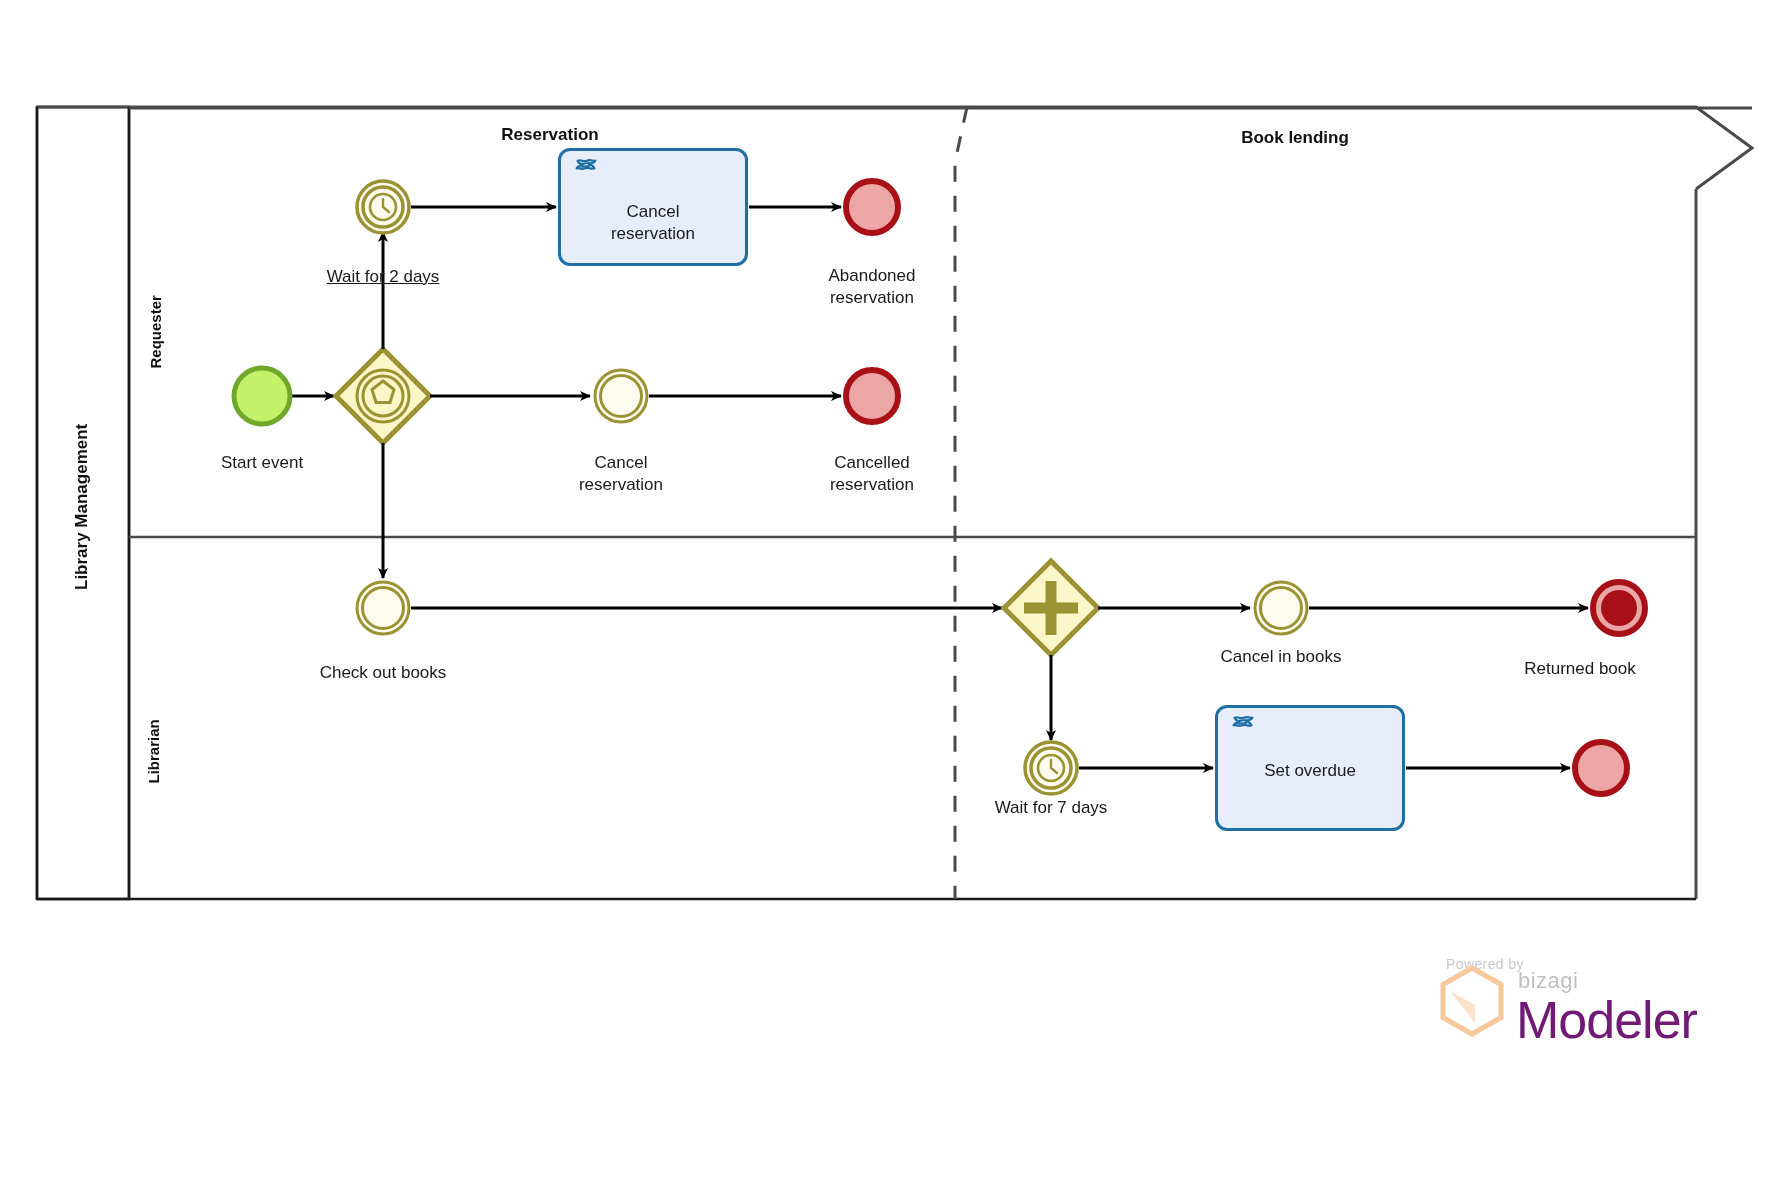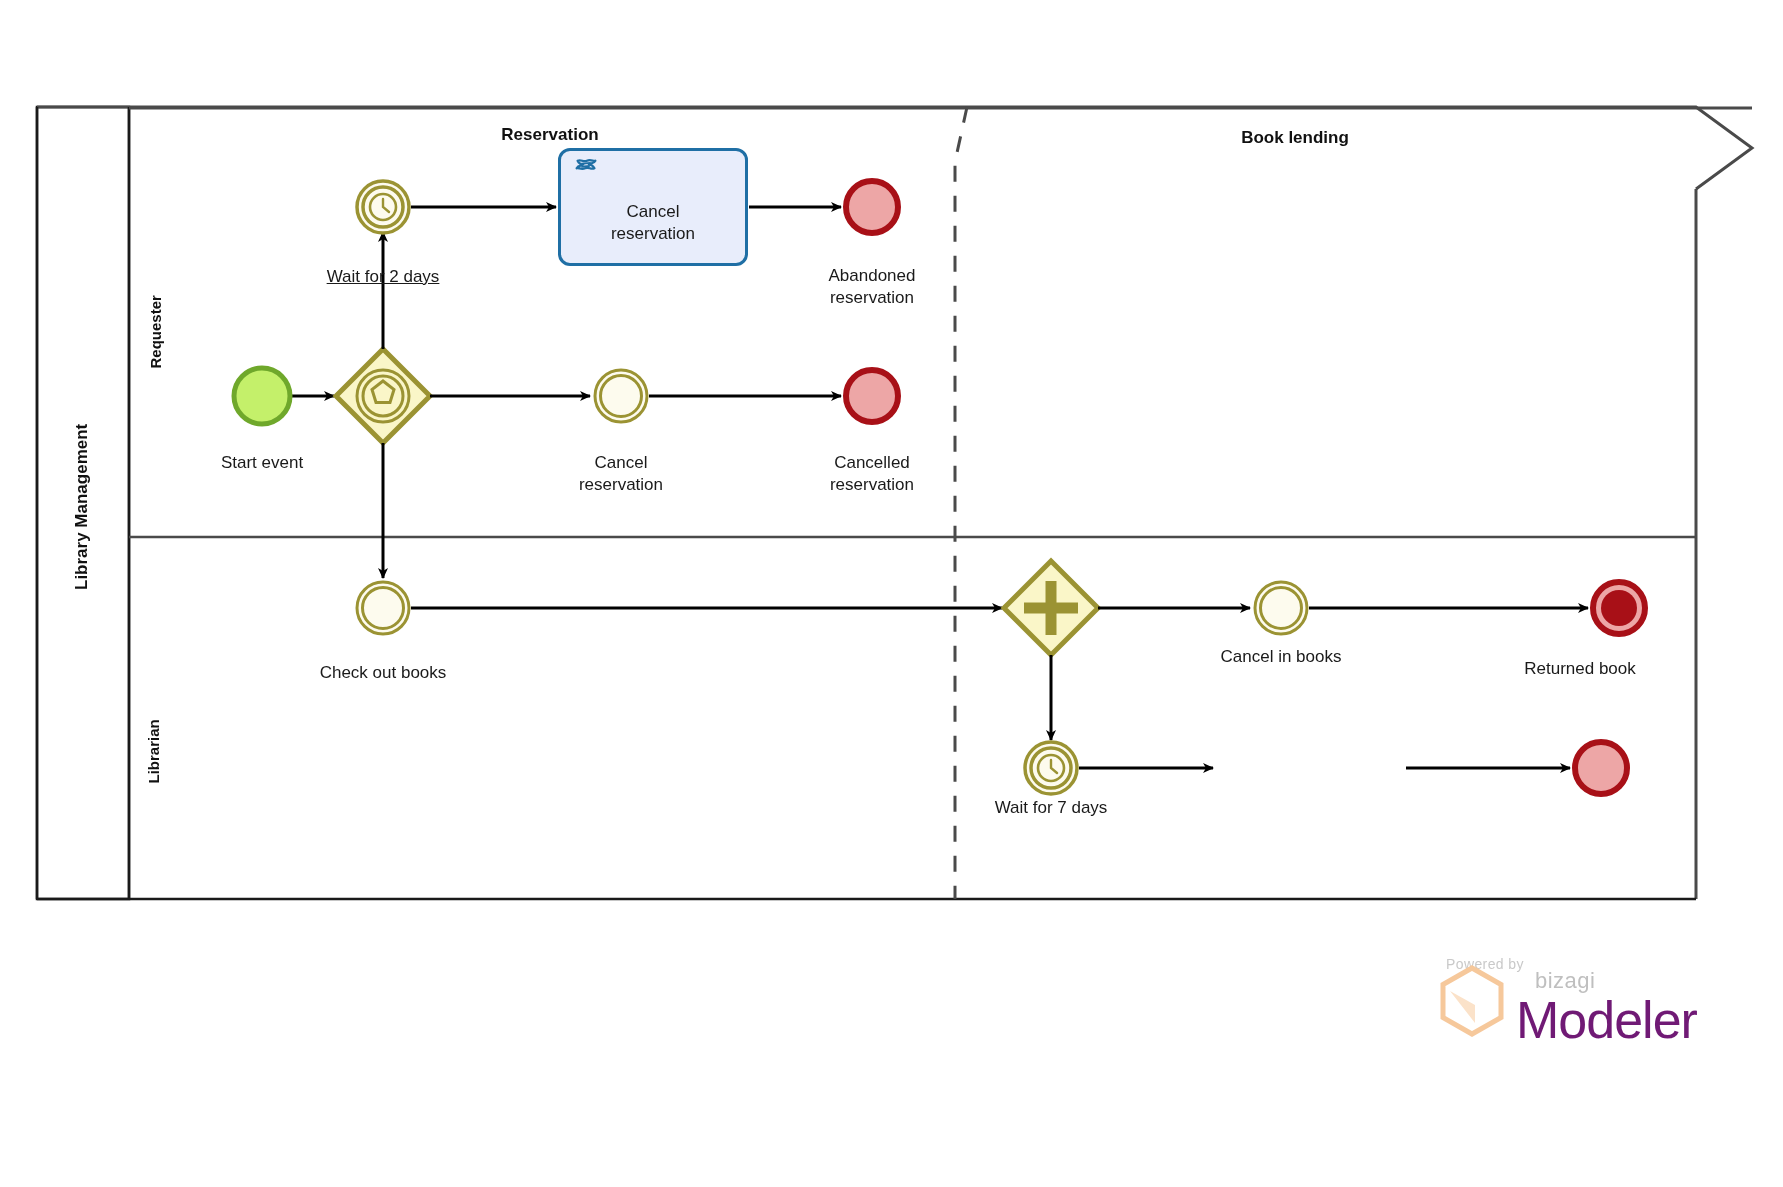--- a/index.html
+++ b/index.html
@@ -180,20 +180,30 @@
       <path d="M7,4 C11,2 13,6 17,4 C21,2 24,5 26,4 C24,8 21,6 19,8
                C22,8 24,10 25,12 C21,14 19,10 15,12 C11,14 8,11 6,12
                C8,8 11,10 13,8 C10,8 8,6 7,4 Z" fill="none" stroke="#1F6FA5" stroke-width="2.4" stroke-linejoin="round"></path>
       <line x1="11" y1="7.2" x2="21" y2="6.2" stroke="#1F6FA5" stroke-width="2"></line>
       <line x1="11" y1="10.4" x2="20" y2="9.6" stroke="#1F6FA5" stroke-width="2"></line>
     </svg>
     <div class="task-label" style="top:50px;">Cancel
 reservation</div>
   </div>
 
+  <div class="task" style="left:1215px;top:705px;width:190px;height:126px;">
+    <svg class="task-icon" viewBox="0 0 32 32">
+      <path d="M7,4 C11,2 13,6 17,4 C21,2 24,5 26,4 C24,8 21,6 19,8
+               C22,8 24,10 25,12 C21,14 19,10 15,12 C11,14 8,11 6,12
+               C8,8 11,10 13,8 C10,8 8,6 7,4 Z" fill="none" stroke="#1F6FA5" stroke-width="2.4" stroke-linejoin="round"></path>
+      <line x1="11" y1="7.2" x2="21" y2="6.2" stroke="#1F6FA5" stroke-width="2"></line>
+      <line x1="11" y1="10.4" x2="20" y2="9.6" stroke="#1F6FA5" stroke-width="2"></line>
+    </svg>
+    <div class="task-label" style="top:52px;">Set overdue</div>
+  </div>
 
   <div class="pool-title" style="left:-3px;top:495px;width:170px;">Library Management</div>
 
   <div class="lane-title" style="left:105px;top:310px;width:100px;">Requester</div>
 
   <div class="lane-title" style="left:108px;top:730px;width:90px;">Librarian</div>
 
   <div class="phase-title" style="left:440px;top:125px;width:220px;">Reservation</div>
 
   <div class="phase-title" style="left:1180px;top:128px;width:230px;">Book lending</div>
@@ -218,17 +228,17 @@
   <div class="lbl" style="left:1490px;top:658px;width:180px;">Returned book</div>
 
   <div class="lbl" style="left:956px;top:797px;width:190px;">Wait for 7 days</div>
 
   <div class="wm" style="left:1430px;top:940px;width:260px;height:120px;">
     <div class="wm-powered" style="left:16px;top:0px;margin-top:16px;">Powered by</div>
     <svg style="position:absolute;left:8px;top:25px;" width="68" height="72" viewBox="0 0 68 72">
       <polygon points="34,3 63,19.5 63,52.5 34,69 5,52.5 5,19.5" fill="none" stroke="#F6C89B" stroke-width="5"></polygon>
       <path d="M12,26 L37,40 L37,58 Z" fill="#FBE2C9"></path>
     </svg>
-    <div class="wm-bizagi" style="left:105px;top:28px;">bizagi</div>
+    <div class="wm-bizagi" style="left:88px;top:28px;">bizagi</div>
     <div class="wm-modeler" style="left:86px;top:50px;">Modeler</div>
   </div>
 
 </div>
 
 </body></html>

